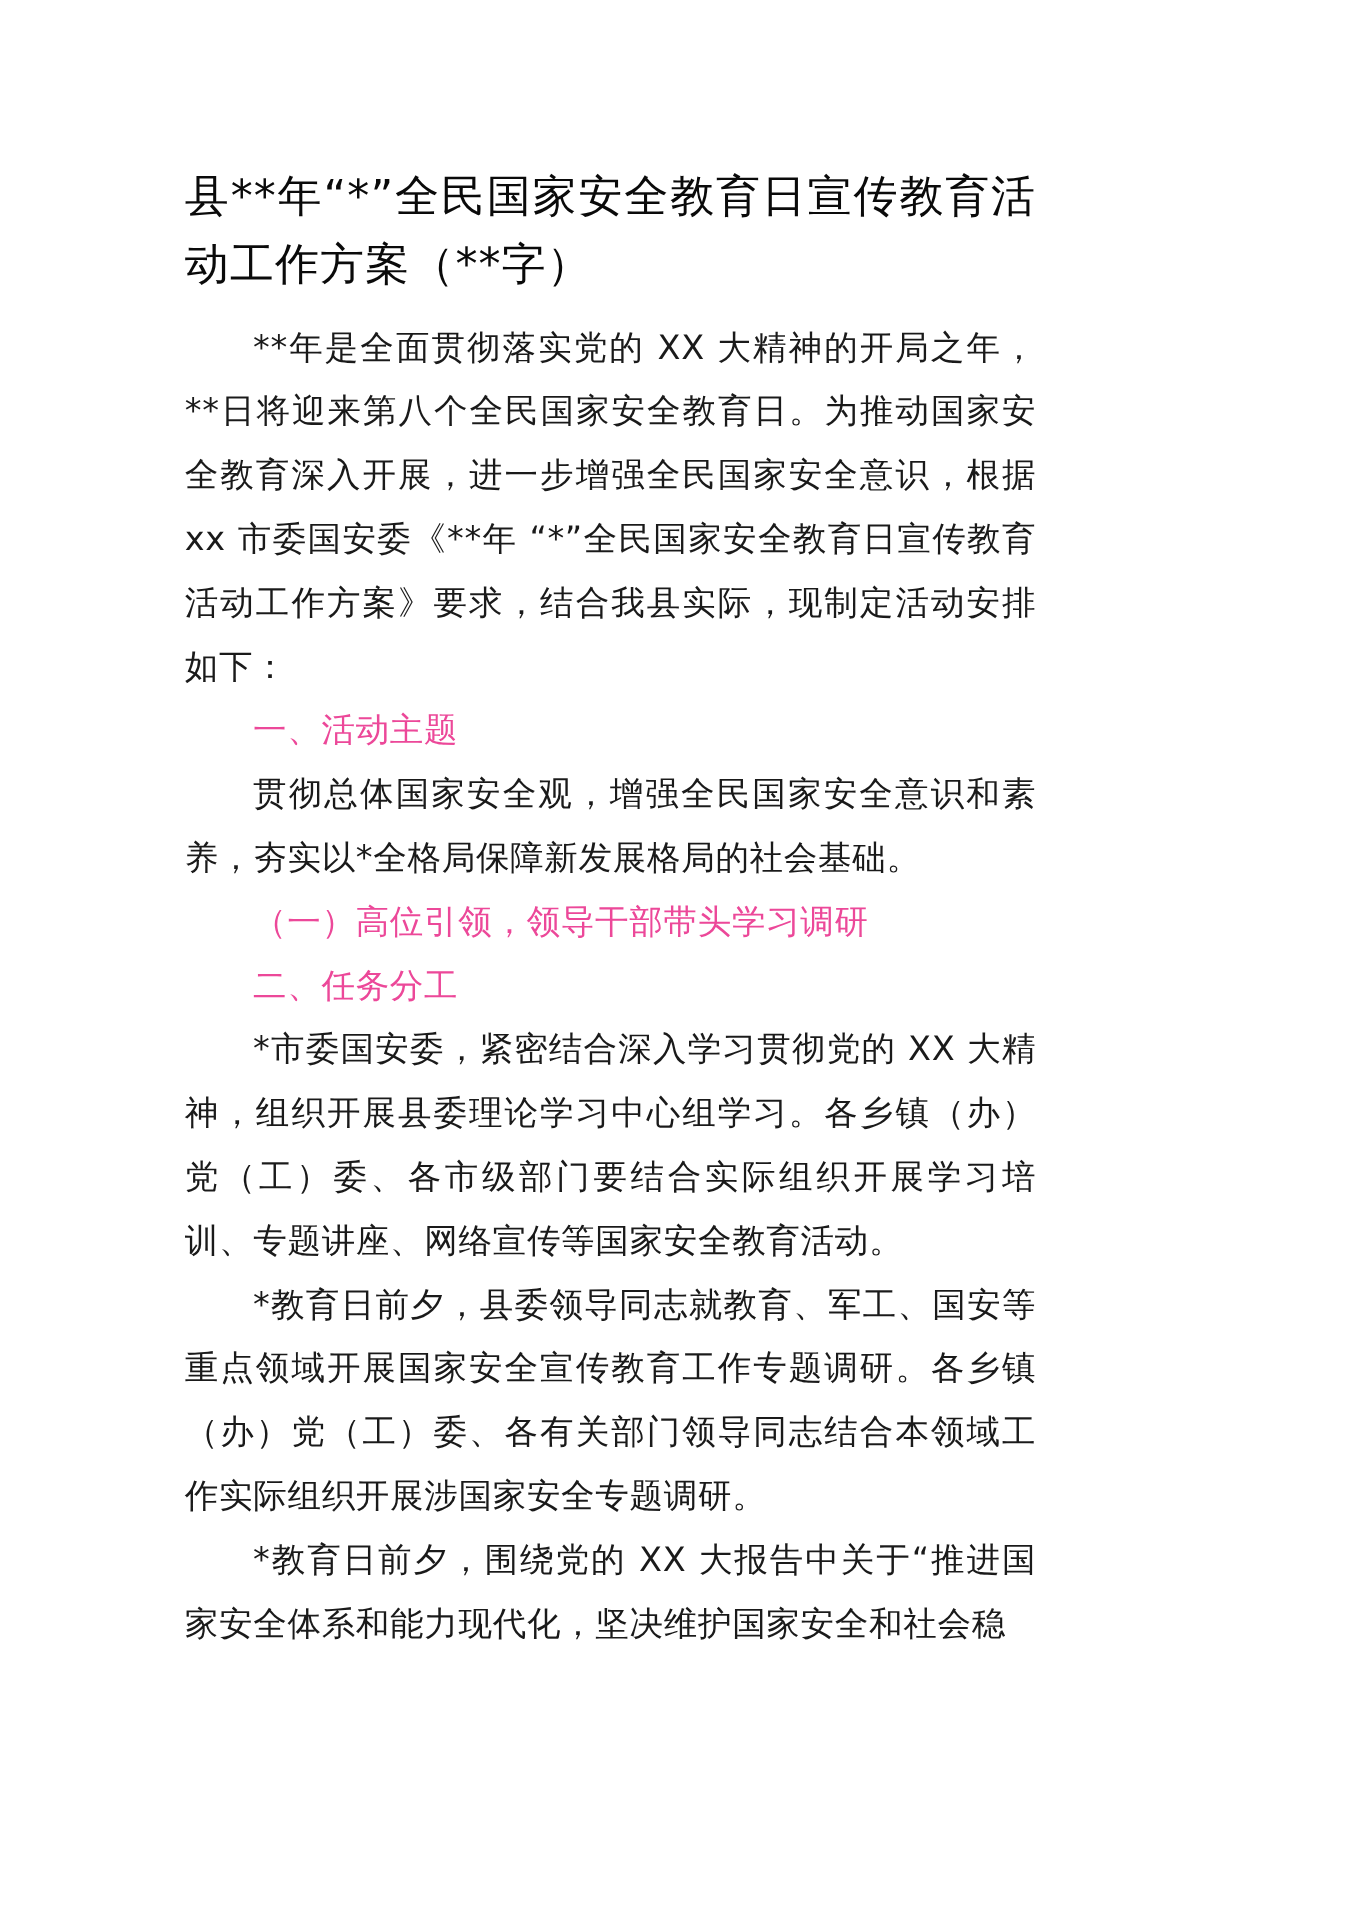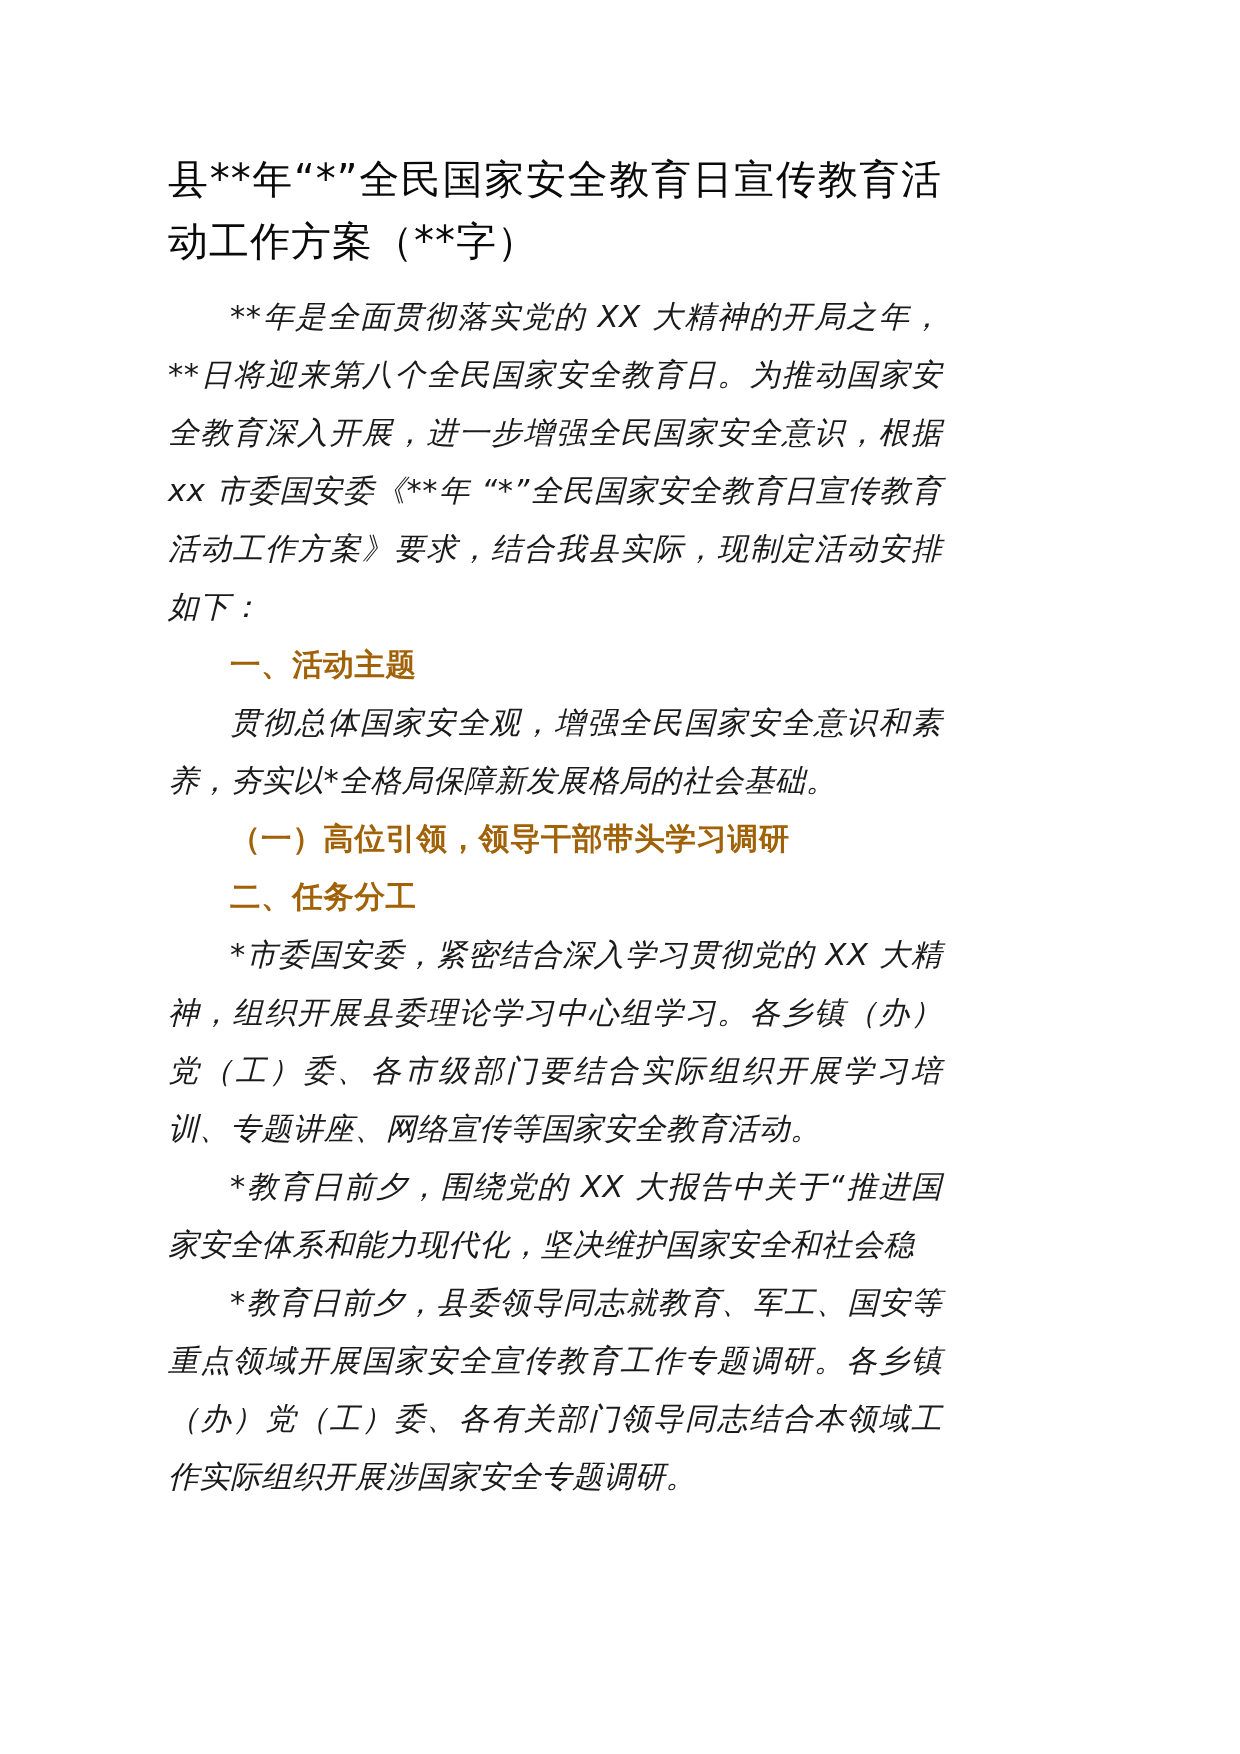--- a/index.html
+++ b/index.html
@@ -35,42 +35,40 @@
       font-size: 30.5px;
       line-height: 58px;
       margin: 0;
       text-align: justify;
       text-align-last: left;
       letter-spacing: 0.6px;
       color: #1a1a1a;
     }
     .indent {
       text-indent: 62px;
-      font-style: italic;
     }
     .heading {
       font-size: 30.5px;
       line-height: 58px;
       margin: 0;
       text-indent: 62px;
       letter-spacing: 0.6px;
-      color: #a16207;
-      font-weight: bold;
+      color: #ec4899;
     }
   </style>
 </head>
 <body>
 
 <div class="page">
   <h1 class="title">县**年“*”全民国家安全教育日宣传教育活动工作方案（**字）</h1>
 
   <p class="para indent">**年是全面贯彻落实党的 XX 大精神的开局之年，**日将迎来第八个全民国家安全教育日。为推动国家安全教育深入开展，进一步增强全民国家安全意识，根据 xx 市委国安委《**年 “*”全民国家安全教育日宣传教育活动工作方案》要求，结合我县实际，现制定活动安排如下：</p>
 
   <p class="heading">一、活动主题</p>
   <p class="para indent">贯彻总体国家安全观，增强全民国家安全意识和素养，夯实以*全格局保障新发展格局的社会基础。</p>
 
   <p class="heading">（一）高位引领，领导干部带头学习调研</p>
   <p class="heading">二、任务分工</p>
 
   <p class="para indent">*市委国安委，紧密结合深入学习贯彻党的 XX 大精神，组织开展县委理论学习中心组学习。各乡镇（办）党（工）委、各市级部门要结合实际组织开展学习培训、专题讲座、网络宣传等国家安全教育活动。</p>
+  <p class="para indent">*教育日前夕，县委领导同志就教育、军工、国安等重点领域开展国家安全宣传教育工作专题调研。各乡镇（办）党（工）委、各有关部门领导同志结合本领域工作实际组织开展涉国家安全专题调研。</p>
   <p class="para indent">*教育日前夕，围绕党的 XX 大报告中关于“推进国家安全体系和能力现代化，坚决维护国家安全和社会稳</p>
-  <p class="para indent">*教育日前夕，县委领导同志就教育、军工、国安等重点领域开展国家安全宣传教育工作专题调研。各乡镇（办）党（工）委、各有关部门领导同志结合本领域工作实际组织开展涉国家安全专题调研。</p>
 </div>
 
 </body></html>

